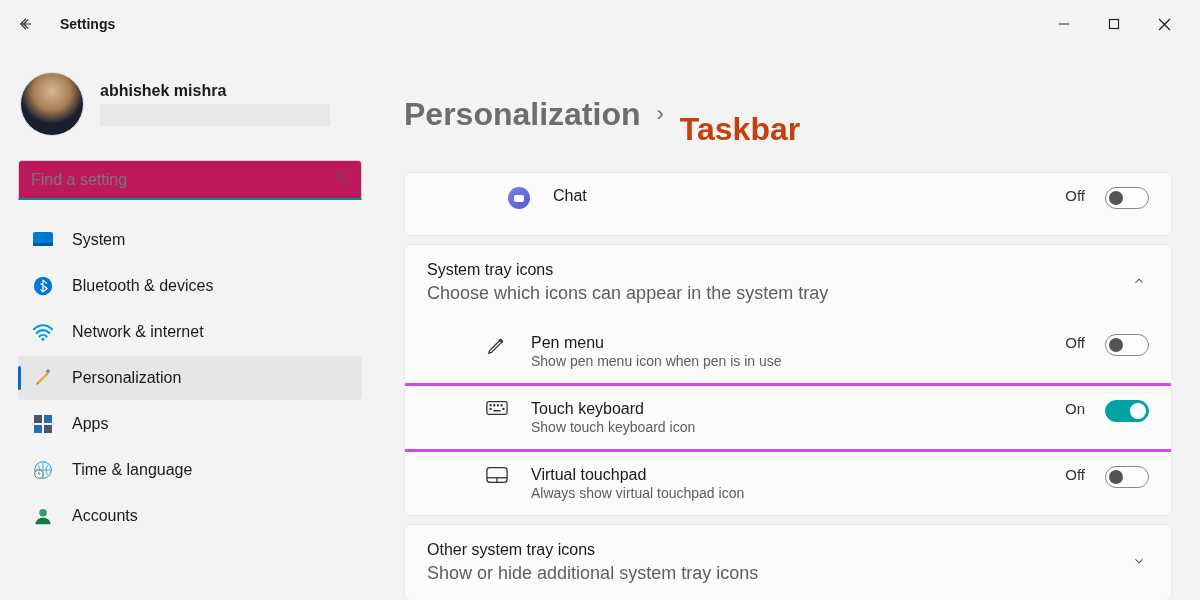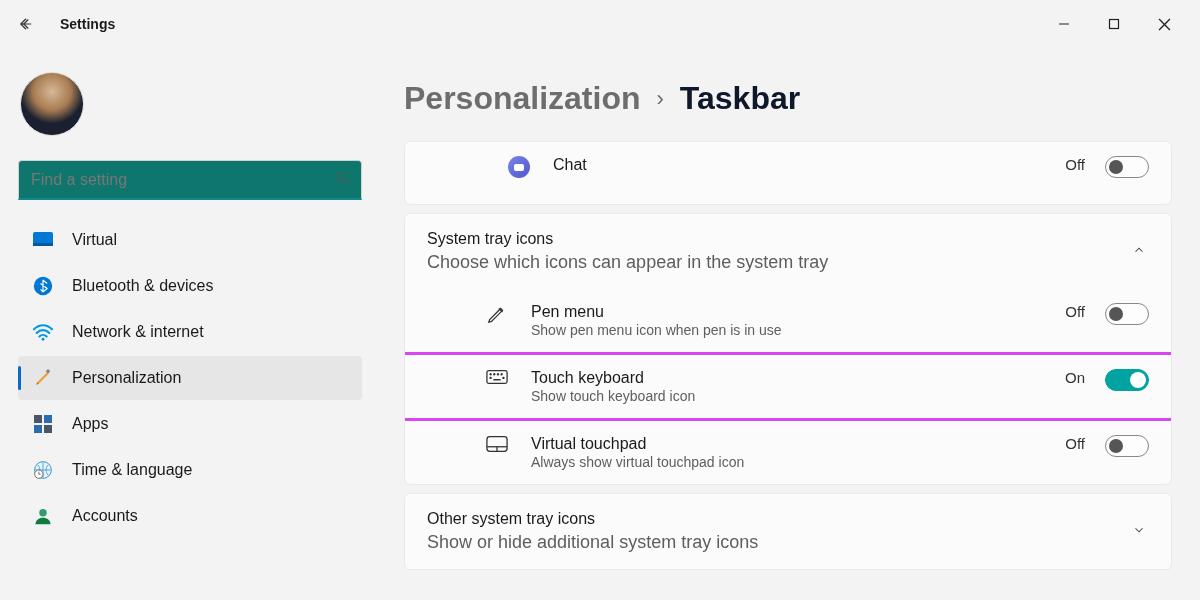--- a/index.html
+++ b/index.html
@@ -13,35 +13,35 @@
 
 .main { display: flex; height: calc(600px - 48px); }
 
 .sidebar { width: 380px; padding: 24px 18px 0 18px; display: flex; flex-direction: column; }
 .profile { display: flex; align-items: center; gap: 16px; margin-bottom: 24px; padding-left: 2px; }
 .avatar { width: 64px; height: 64px; border-radius: 50%; background: radial-gradient(circle at 50% 30%, #d7b896 0%, #a87c52 35%, #1a2030 60%); background-color: #c8d4dc; border: 1px solid #ddd; }
 .profile-name { font-size: 16px; font-weight: 600; }
 .profile-email { width: 230px; height: 22px; background: #e8e8e8; margin-top: 4px; }
 
 .search-wrap { position: relative; margin-bottom: 18px; }
-.search-input { width: 100%; height: 40px; border: 1px solid #d0d0d0; border-bottom: 2px solid #0f8a8a; background: #0f766e; border-radius: 4px 4px 0 0; padding: 0 40px 0 12px; font-size: 16px; outline: none; }
+.search-input { width: 100%; height: 40px; border: 1px solid #d0d0d0; border-bottom: 2px solid #0f8a8a; background: #be185d; border-radius: 4px 4px 0 0; padding: 0 40px 0 12px; font-size: 16px; outline: none; }
 .search-input::placeholder { color: #777; }
 .search-icon { position: absolute; right: 12px; top: 50%; transform: translateY(-50%); color: #666; }
 
 .nav { display: flex; flex-direction: column; gap: 2px; }
 .nav-item { display: flex; align-items: center; gap: 18px; height: 44px; padding: 0 14px; border-radius: 4px; cursor: pointer; font-size: 16px; position: relative; }
 .nav-item.active { background: #e6e6e6; }
 .nav-item.active::before { content: ""; position: absolute; left: 0; top: 10px; bottom: 10px; width: 3px; background: #0b6bcb; border-radius: 2px; }
 .nav-icon { width: 22px; height: 22px; display: flex; align-items: center; justify-content: center; flex-shrink: 0; }
 
 .content { flex: 1; padding: 32px 28px 0 24px; overflow-y: auto; }
 .breadcrumb { display: flex; align-items: center; gap: 16px; margin-bottom: 24px; }
 .bc-parent { font-size: 32px; font-weight: 600; color: #6d6d6d; cursor: pointer; }
 .bc-sep { font-size: 22px; color: #6d6d6d; }
-.bc-current { font-size: 32px; font-weight: 600; color: #0f172a; }
+.bc-current { font-size: 32px; font-weight: 600; color: #c2410c; margin-top: 31px; }
 
 .card { background: #fbfbfb; border: 1px solid #e9e9e9; border-radius: 6px; margin-bottom: 8px; }
 .row { display: flex; align-items: flex-start; padding: 14px 22px; min-height: 62px; gap: 20px; }
 .row + .row { border-top: 3px solid #d946ef; }
 .row.indent { padding-left: 100px; }
 .row-icon { width: 28px; display: flex; justify-content: center; color: #444; }
 .row-text { flex: 1; }
 .row-title { font-size: 16px; font-weight: 400; color: #1a1a1a; }
 .row-desc { font-size: 14px; color: #5e5e5e; margin-top: 1px; }
 .row-state { font-size: 15px; color: #333; }
@@ -91,41 +91,45 @@
           <line x1="11" y1="1" x2="1" y2="11" stroke="#222" stroke-width="1.2"></line>
         </svg>
       </div>
   </div>
 </div>
 
 <div class="main">
   <div class="sidebar">
     <div class="profile">
       <div class="avatar"></div>
+      <div>
+        <div class="profile-name">abhishek mishra</div>
+        <div class="profile-email"></div>
+      </div>
     </div>
 
     <div class="search-wrap">
       <input class="search-input" placeholder="Find a setting" style="">
       <span class="search-icon">
         <svg width="16" height="16" viewBox="0 0 24 24" fill="none" stroke="#555" stroke-width="1.6">
             <circle cx="10" cy="10" r="6"></circle>
             <line x1="20" y1="20" x2="14.5" y2="14.5"></line>
           </svg>
       </span>
     </div>
 
     <div class="nav">
       <div class="nav-item">
         <span class="nav-icon">
             <svg width="22" height="18" viewBox="0 0 22 18">
               <rect x="1" y="1" width="20" height="14" rx="2" fill="#0078d4"></rect>
               <rect x="1" y="12" width="20" height="3" fill="#005a9e"></rect>
             </svg>
           </span>
-        <span>Virtual</span>
+        <span>System</span>
       </div>
       <div class="nav-item">
         <span class="nav-icon">
             <svg width="20" height="20" viewBox="0 0 24 24">
               <circle cx="12" cy="12" r="11" fill="#0078d4"></circle>
               <path d="M12 5v14l5-4-8-6m8-0l-5-4v14l-3-3" stroke="#fff" stroke-width="1.4" fill="none" stroke-linejoin="round"></path>
             </svg>
           </span>
         <span>Bluetooth &amp; devices</span>
       </div>

